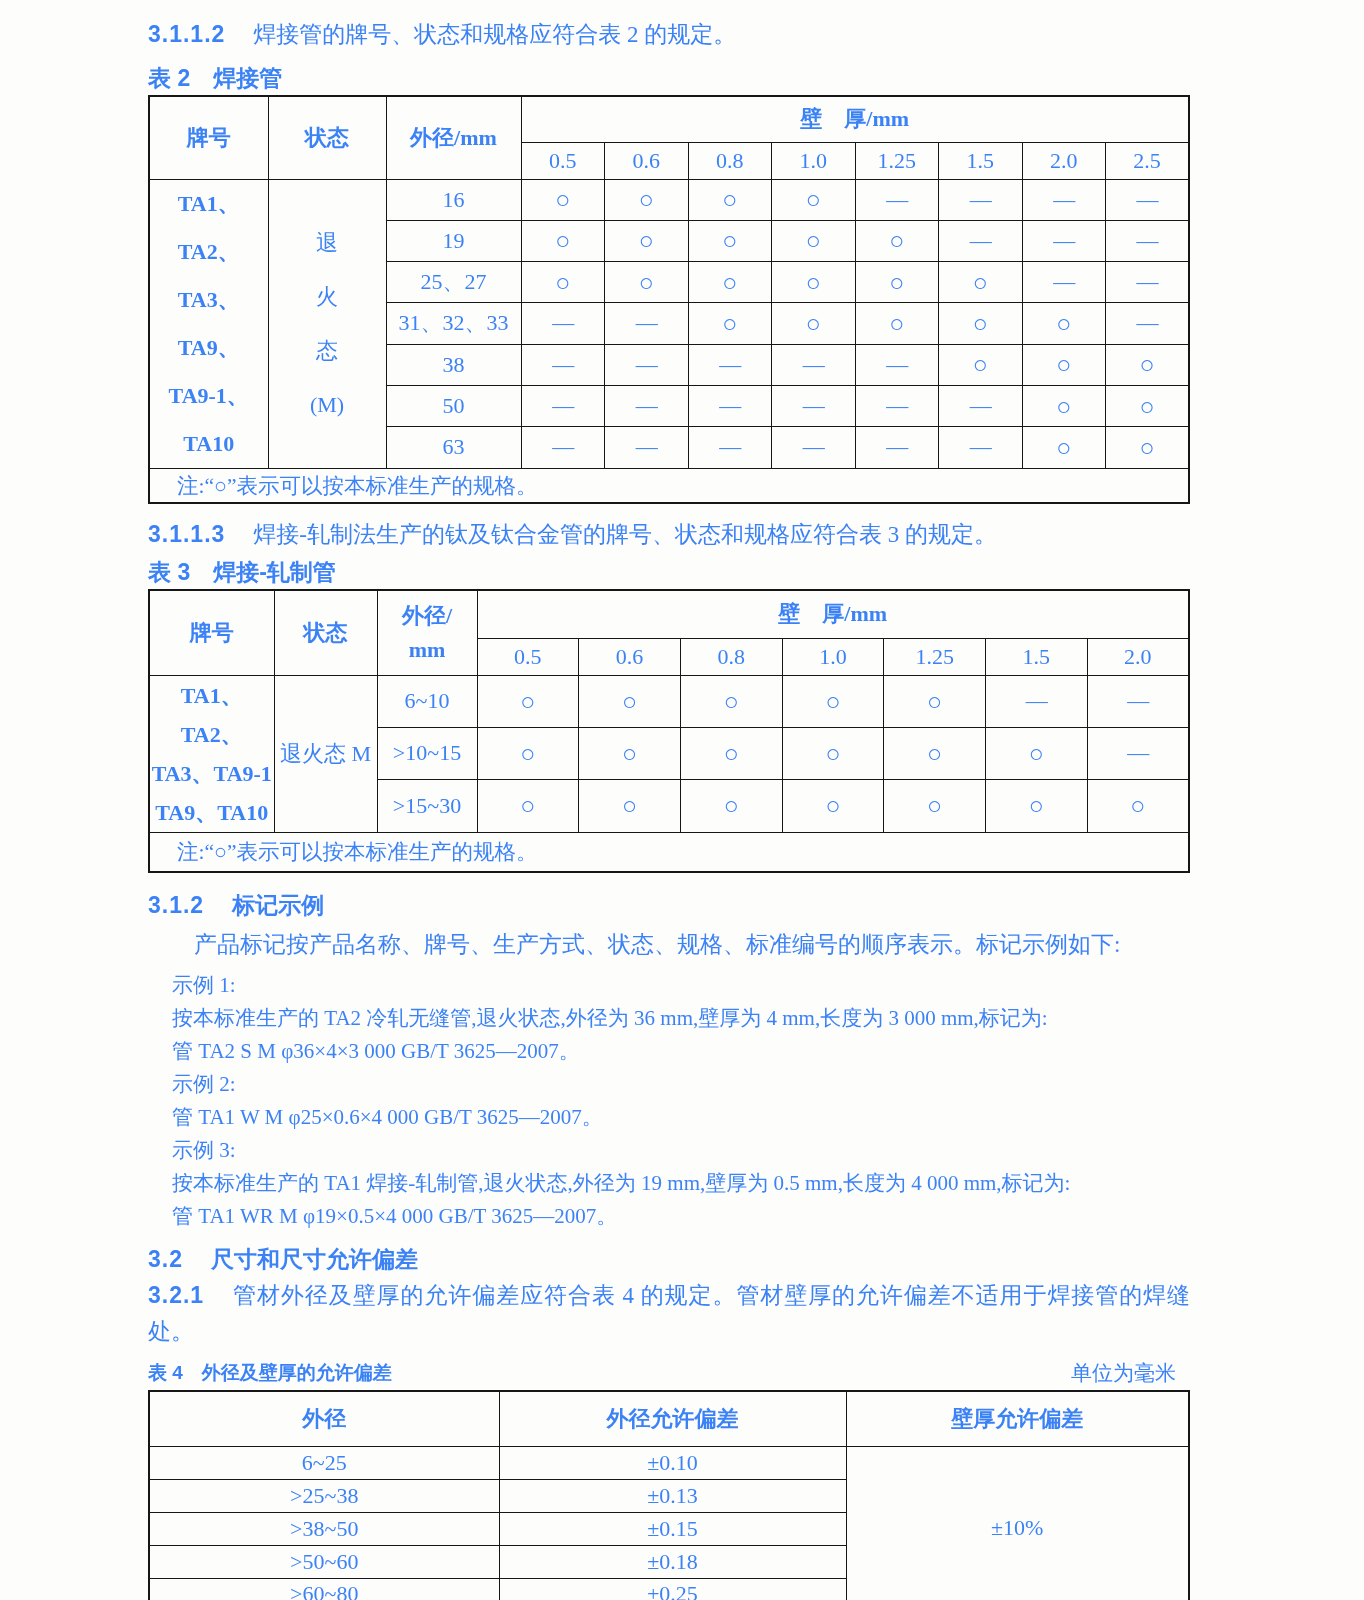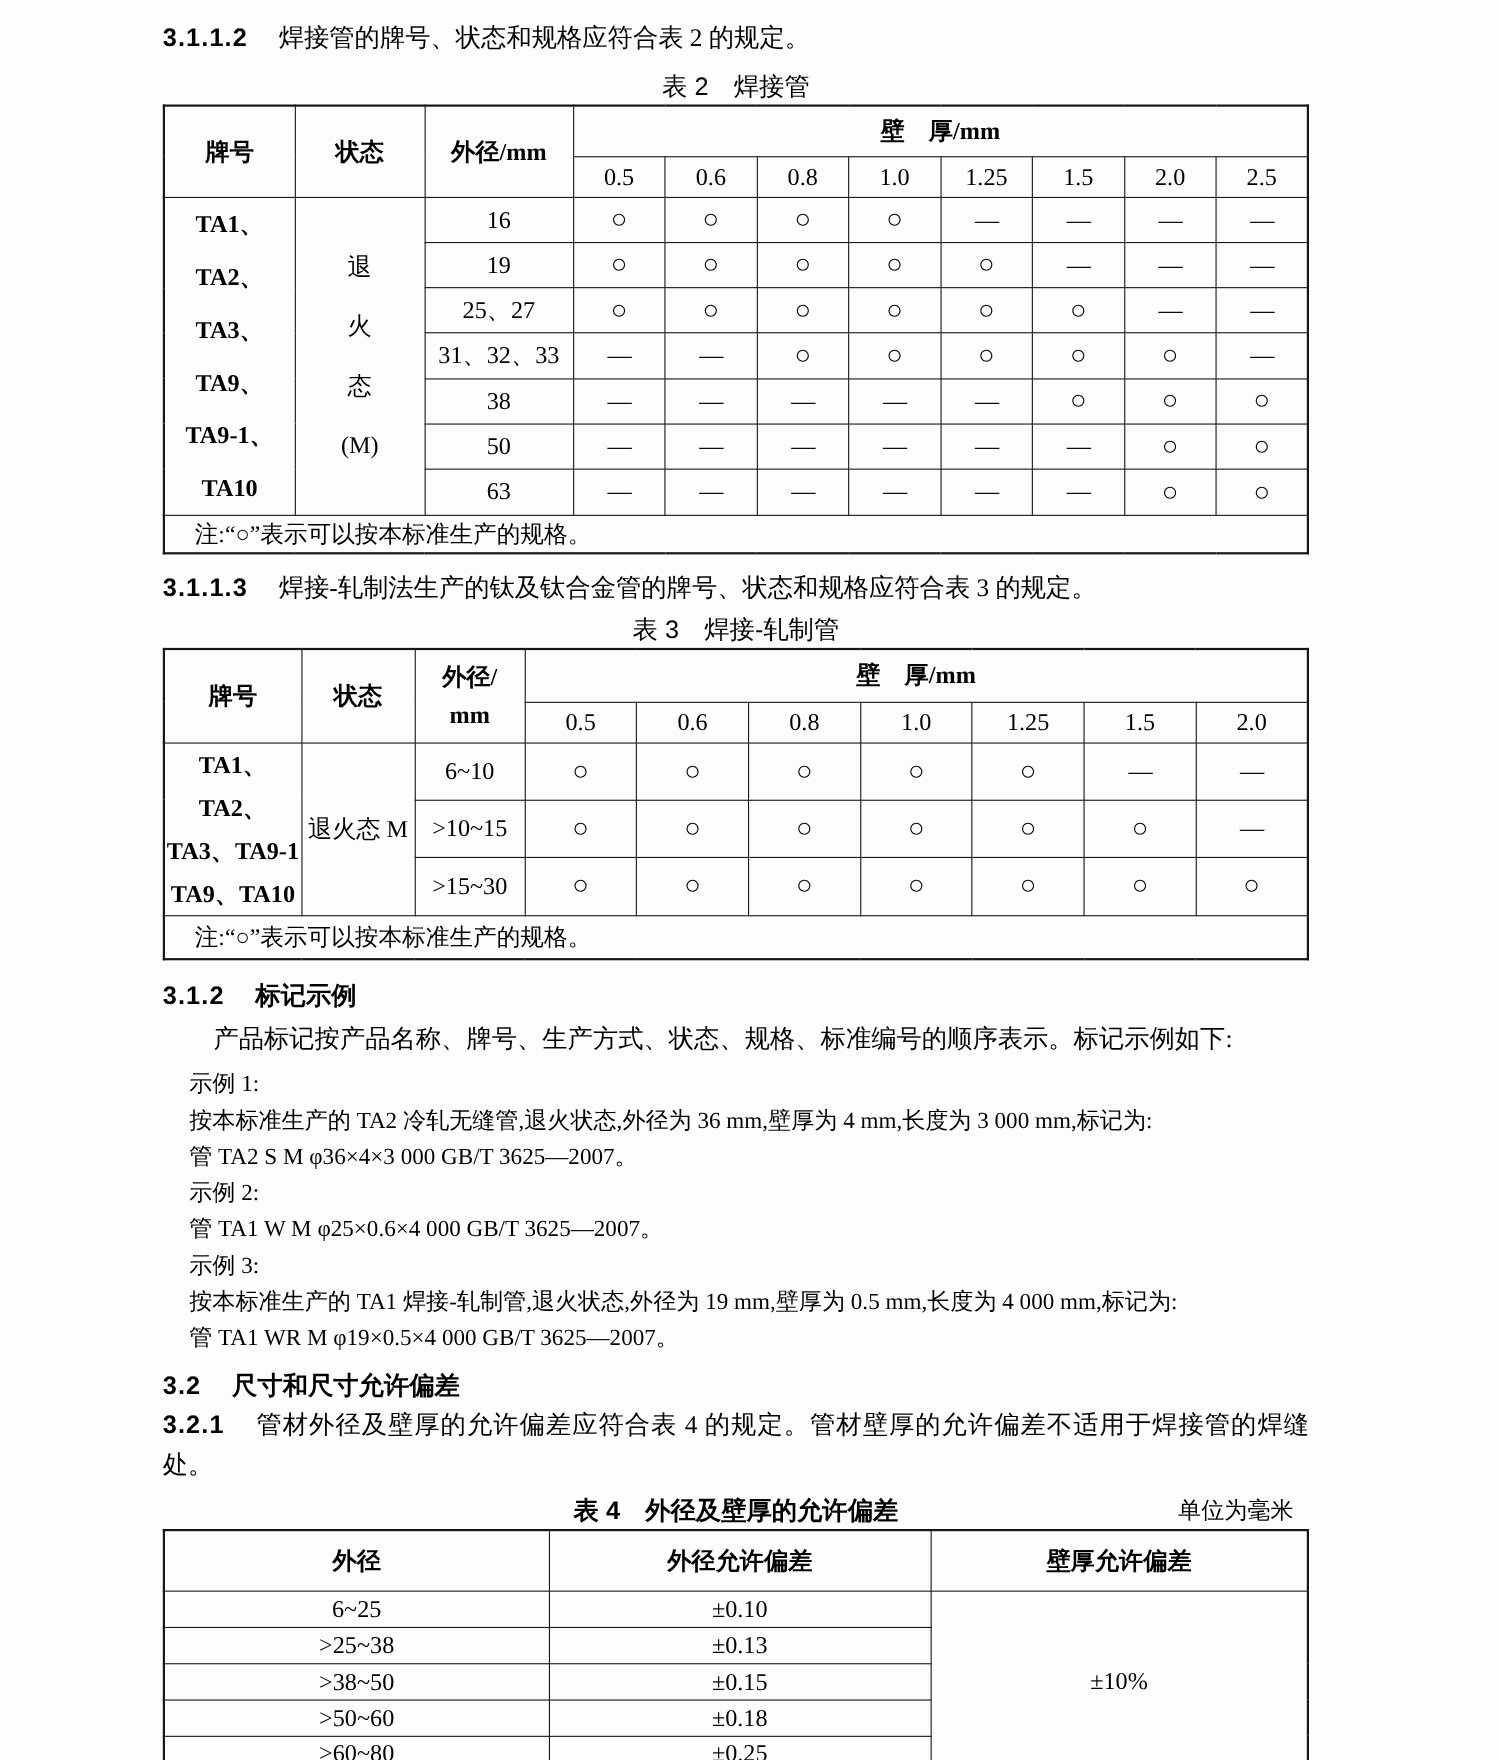--- a/index.html
+++ b/index.html
@@ -1,43 +1,43 @@
 <!DOCTYPE html>
 <html><head>
 <meta charset="utf-8">
 <style>
   html,body{margin:0;padding:0;background:#ffffff;}
   .page{
     width:1364px;height:1600px;box-sizing:border-box;position:relative;
-    background:#fdfdfb;color:#000000;
+    background:#fdfdfb;color:#3b82f6;
     font-family:"Liberation Serif","DejaVu Serif",serif;
     padding:16px 174px 0 148px;
     overflow:hidden;
   }
   
   .clause{font-size:23px;line-height:36px;margin:0;text-align:justify;}
   .clause .num{font-family:"Liberation Sans","DejaVu Sans",sans-serif;font-weight:bold;margin-right:28px;letter-spacing:1px;}
   .clause.m-3113{margin-top:12px;}
   .heading{font-size:23px;line-height:36px;margin:0;font-weight:bold;font-family:"Liberation Sans","DejaVu Sans",sans-serif;}
   .heading .num{margin-right:28px;letter-spacing:1px;}
   .h-312{margin-top:14px;}
   .h-32{margin-top:8px;}
   .intro{font-size:23px;line-height:36px;margin:4px 0 0 0;text-indent:46px;}
   .examples{margin-top:6px;}
   .ex-line{font-size:21px;line-height:33px;margin:0;padding-left:24px;}
   .p-321{margin-top:0;}
   
   .table-title{
-    text-align:center;font-size:23px;line-height:34px;font-weight:normal;
+    font-size:23px;line-height:34px;font-weight:bold;
     font-family:"Liberation Sans","DejaVu Sans",sans-serif;
   }
   .tt-2{margin-top:8px;}
   .tt-3{margin-top:2px;}
   .t4-caption{position:relative;margin-top:6px;line-height:34px;}
-  .t4-caption .t4-title{display:block;text-align:center;font-size:23px;font-weight:bold;font-family:"Liberation Sans","DejaVu Sans",sans-serif;}
+  .t4-caption .t4-title{display:block;text-align:left;font-size:19px;font-weight:bold;font-family:"Liberation Sans","DejaVu Sans",sans-serif;}
   .t4-caption .t4-unit{position:absolute;right:14px;top:0;font-size:21px;font-weight:normal;}
   
   table{border-collapse:collapse;table-layout:fixed;width:100%;}
   table.spec,table.tol{border:2.5px solid #161616;}
   th,td{border:1.5px solid #161616;text-align:center;vertical-align:middle;padding:0;font-weight:normal;}
   th.cjk{font-weight:bold;font-size:22px;}
   th.num-head,td{font-size:22px;}
   .t2 thead tr.h1{height:46px;}
   .t2 thead tr.h2{height:37px;}
   .t2 tbody tr{height:36px;}

